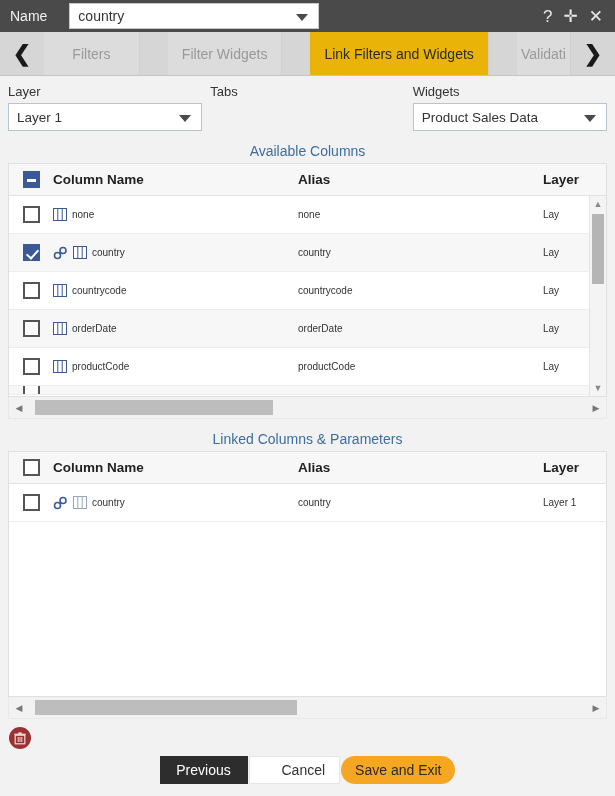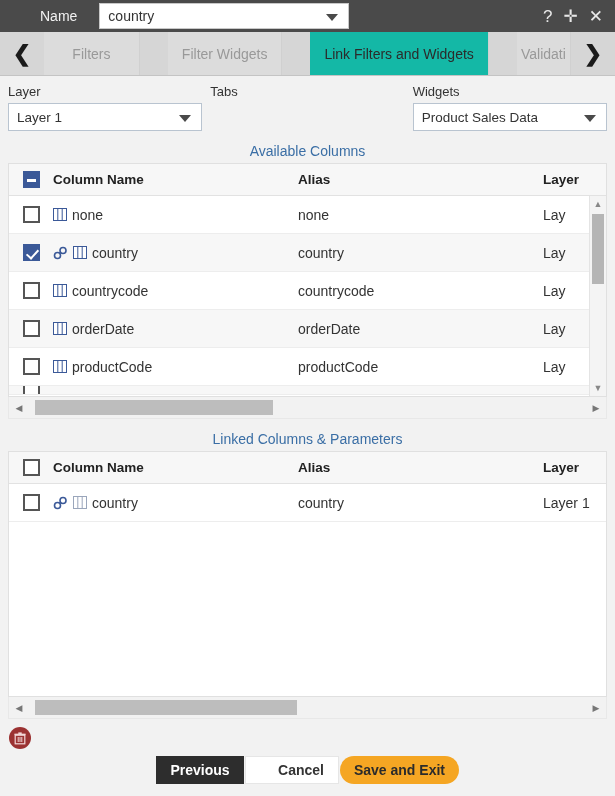--- a/index.html
+++ b/index.html
@@ -7,21 +7,21 @@
     width: 615px; height: 796px;
     font-family: "Liberation Sans", sans-serif;
     background: #f0f0f0;
     overflow: hidden;
   }
 
   
   .titlebar {
     height: 32px; background: #4a4a4a;
     display: flex; align-items: center;
-    padding: 0 8px 0 40px;
+    padding: 0 8px 0 10px;
   }
   .titlebar-label {
     color: #f2f2f2; font-size: 14px; margin-right: 22px;
   }
   .name-select {
     width: 250px; height: 26px; background: #fff;
     border: 1px solid #c8c8c8;
     display: flex; align-items: center;
     padding: 0 8px; position: relative;
   }
@@ -57,21 +57,21 @@
   }
   .tab-arrow.left { background: #d6d6d6; }
   .tabs { display: flex; flex: 1; overflow: hidden; gap: 28px; }
   .tab {
     display: flex; align-items: center; justify-content: center;
     font-size: 14px; color: #999; background: #dcdcdc;
     padding: 0 14px; cursor: pointer; white-space: nowrap;
     border-right: 1px solid #d0d0d0;
   }
   .tab.active {
-    background: #14b8a6; color: #2b2b2b;
+    background: #eab308; color: #2b2b2b;
   }
   .tab.truncated { overflow: hidden; }
 
   
   .content { background: #f2f2f2; height: calc(796px - 32px - 44px); position: relative; }
 
   .selectors {
     display: flex; padding: 8px 8px 0 8px; gap: 8px;
   }
   .sel-group { flex: 1; }
@@ -100,21 +100,21 @@
     font-weight: bold; font-size: 13.5px; color: #222; justify-content: space-between;
   }
   .col-check { width: 44px; display: flex; justify-content: center; align-items: center; flex: none; }
   .col-name { width: 245px; flex: none; }
   .col-alias { width: 245px; flex: none; }
   .col-layer { flex: 1; min-width: 60px; }
 
   .grid-body { position: relative; overflow: hidden; }
   .grid-row {
     display: flex; align-items: center; height: 38px;
-    font-size: 14px; color: #333;
+    font-size: 10px; color: #333;
     border-bottom: 1px solid #ededed;
   }
   .grid-row.alt { background: #f7f7f7; }
   .grid-row.partial { height: 9px; overflow: hidden; }
 
   .cb {
     width: 17px; height: 17px; border: 2px solid #555; background: #fff;
     cursor: pointer; position: relative; flex: none;
   }
   .cb.checked { background: #3b5998; border-color: #3b5998; }
@@ -170,21 +170,20 @@
 
   .footer {
     position: absolute; left: 0; right: 0; bottom: 12px;
     display: flex; justify-content: center; gap: 1px;
   }
   .btn {
     height: 28px; min-width: 88px; font-size: 14px;
     display: flex; align-items: center; justify-content: center;
     cursor: pointer; border: none; padding: 0 14px;
     font-family: "Liberation Sans", sans-serif;
-    font-weight: bold;
   }
   .btn-previous { background: #2d2d2d; color: #fff; }
   .btn-cancel { background: #fff; color: #333; border: 1px solid #e6e6e6; padding-left: 32px; }
   .btn-save { background: #f5a623; color: #2b2b2b; border-radius: 14px; }
 </style>
 </head>
 <body>
 
 <div class="titlebar">
   <span class="titlebar-label">Name</span>

